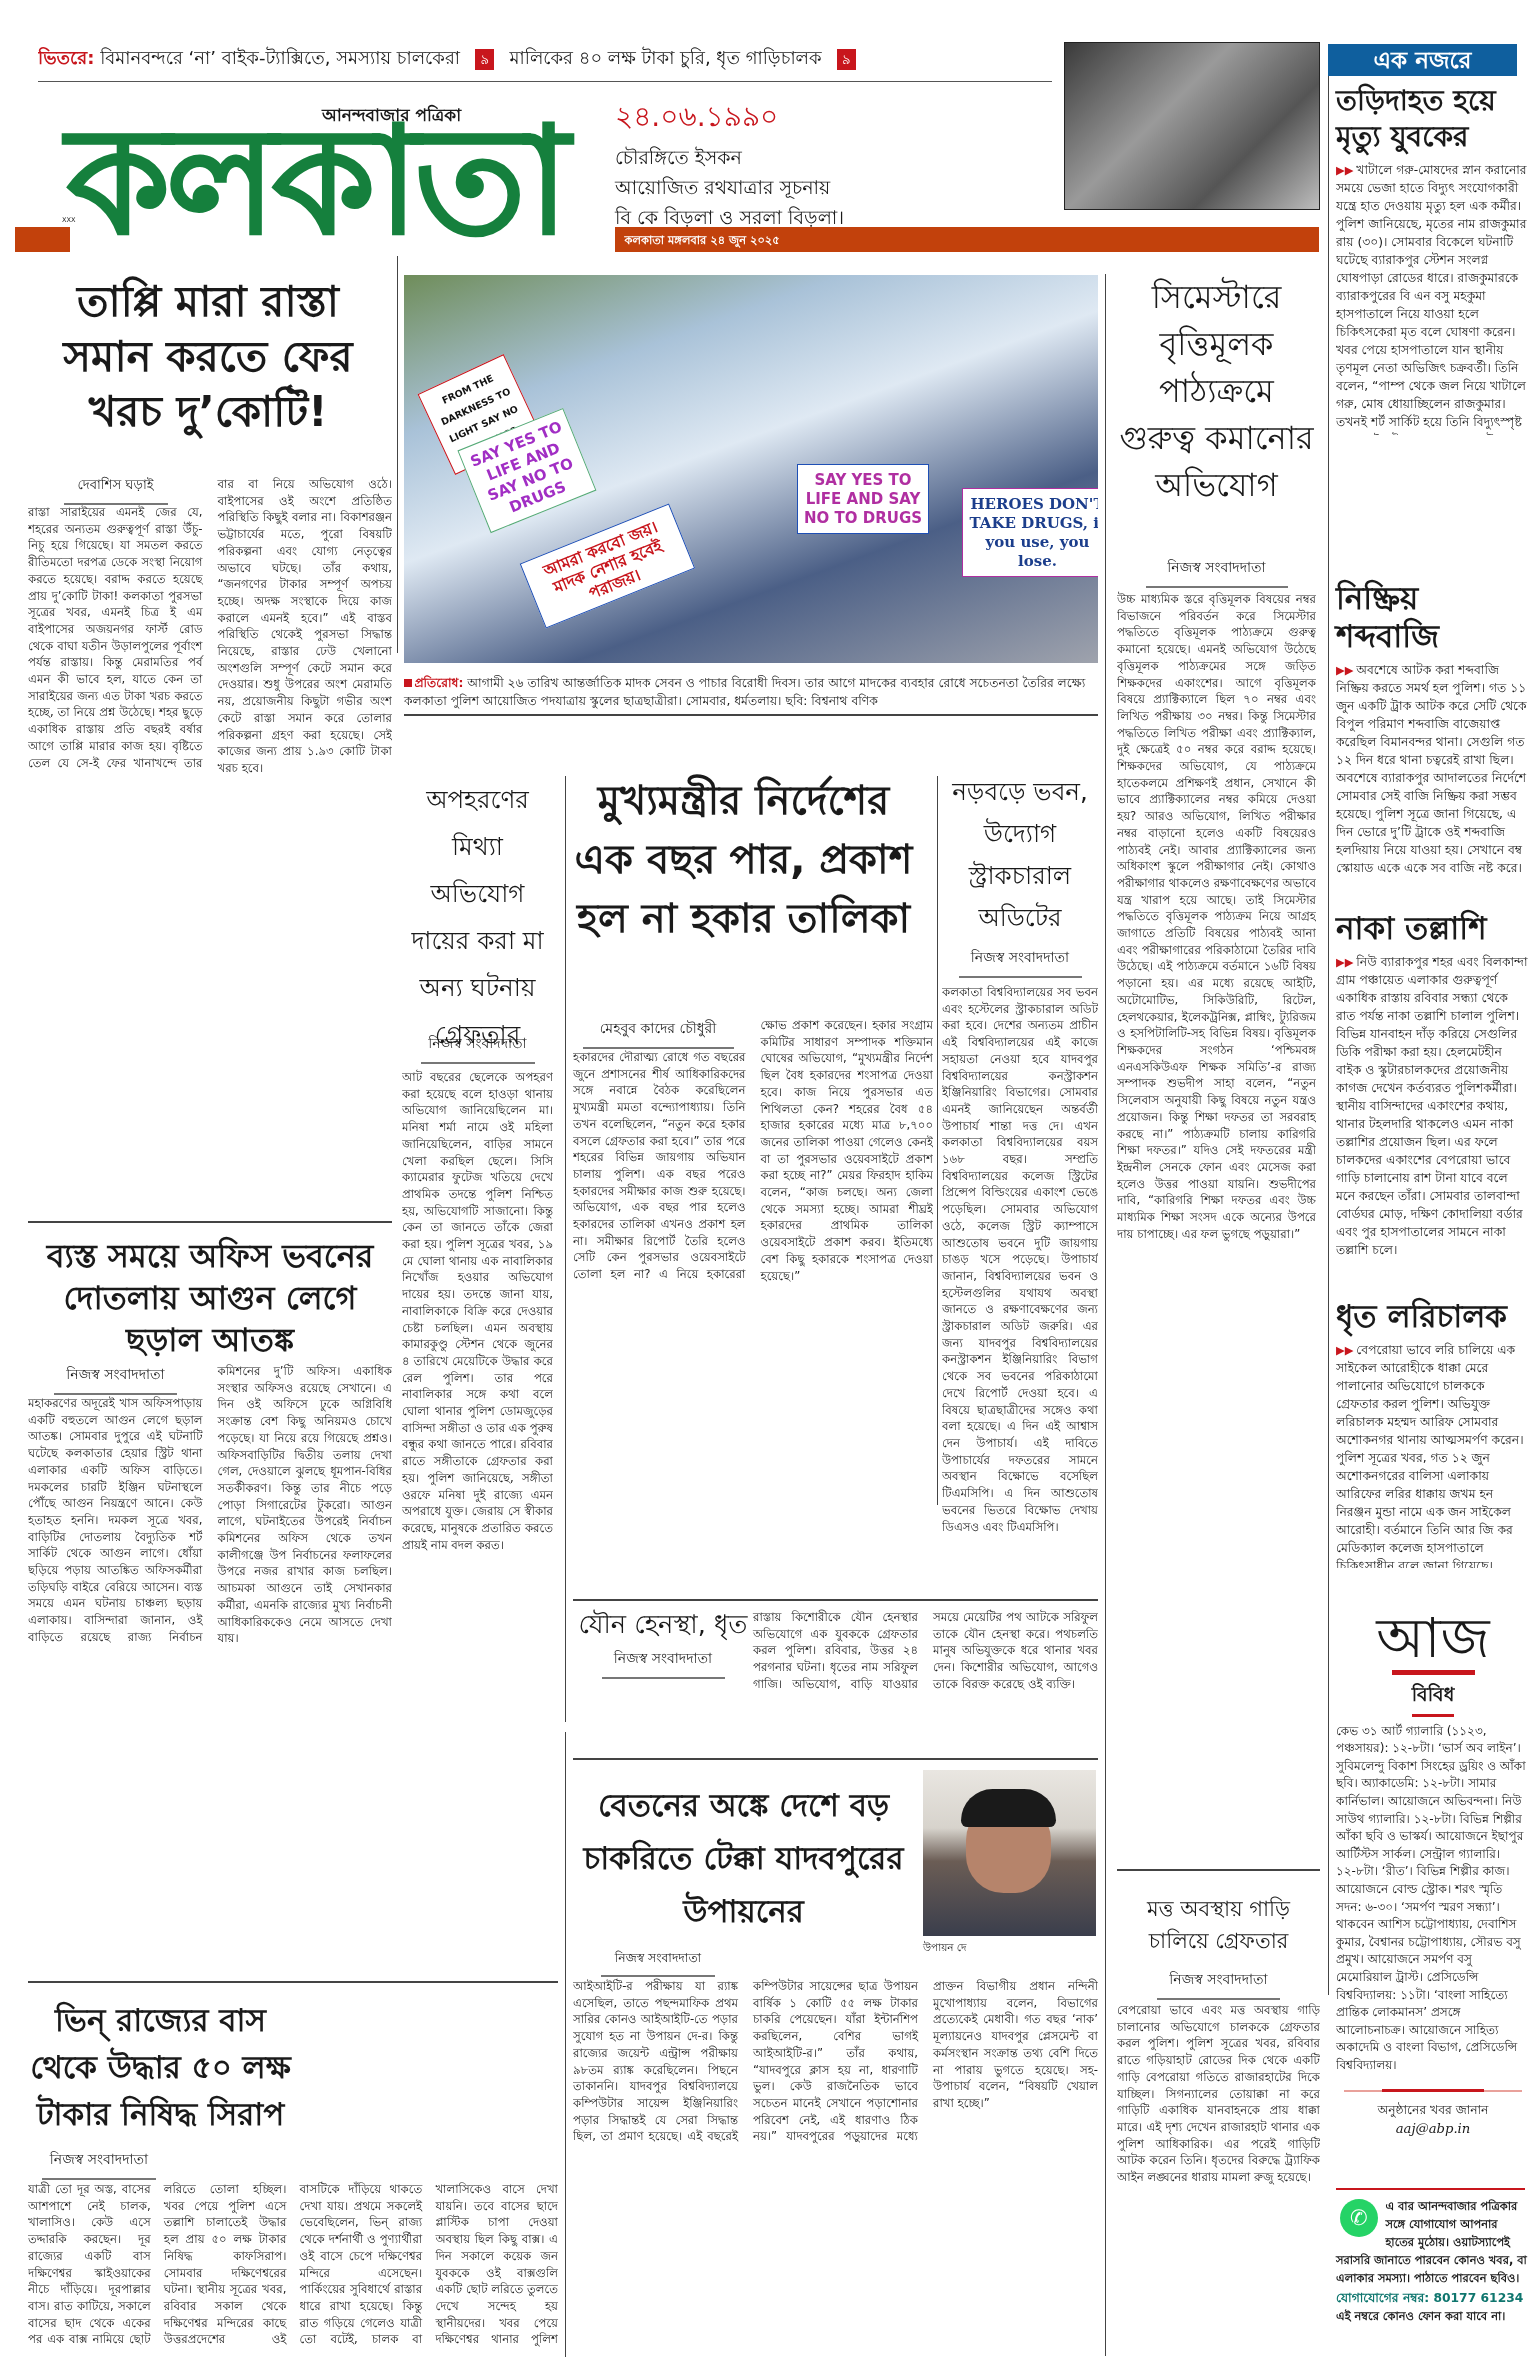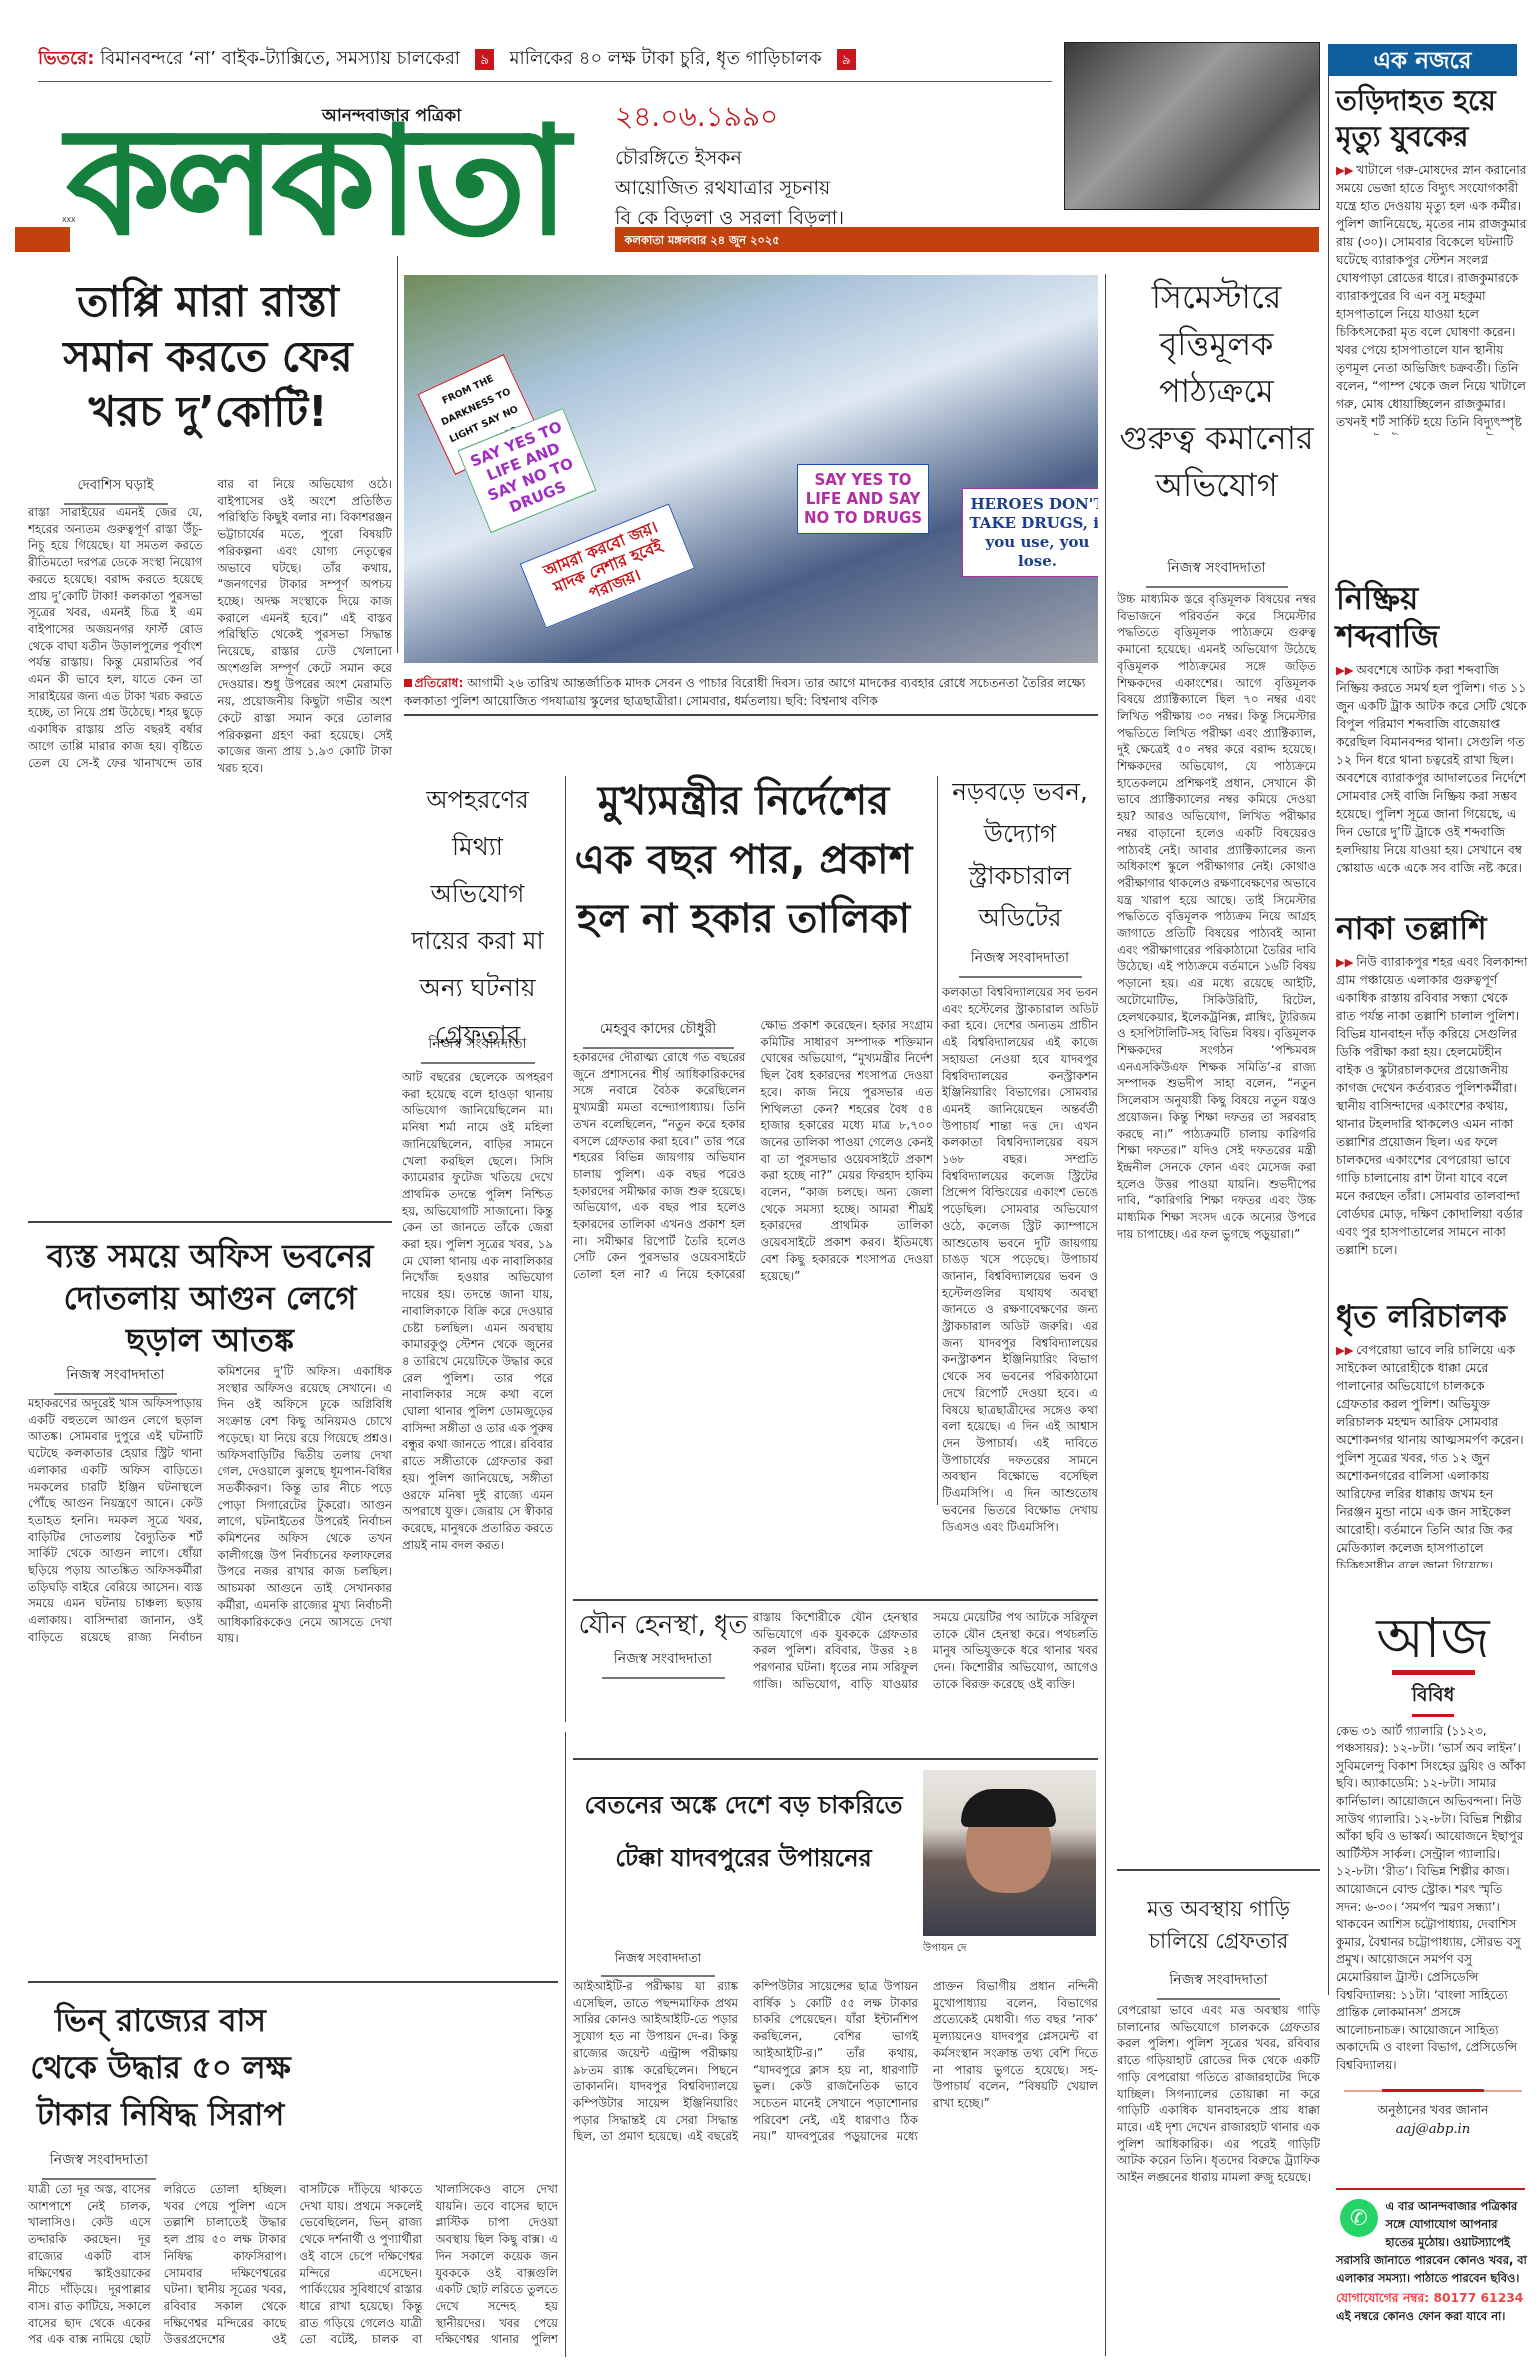--- a/index.html
+++ b/index.html
@@ -91,21 +91,21 @@
   <div style="height:1.9px;background:#e9a19b;margin:17px 7.6px 0;position:relative">
       <div style="position:absolute;left:38px;right:38px;top:-0.9px;height:2.8px;background:#c8161d"></div>
     </div>
   <div style="font-size:12.3px;margin-top:9.5px">অনুষ্ঠানের খবর জানান</div>
   <div style="font-size:13.2px;font-style:italic;font-family:'DejaVu Serif',serif">aaj@abp.in</div>
 </div>
 <div class="abs" style="left:1336px;top:2188px;width:189px;height:1.9px;background:#c8161d"></div>
 <div class="abs" style="left:1336px;top:2197px;width:194px;font-size:11.4px;line-height:18px;font-weight:bold">
   <span class="wa" style="float:left;margin:1.9px 7.6px 0 3.8px">✆</span>
   <span>এ বার আনন্দবাজার পত্রিকার সঙ্গে যোগাযোগ আপনার হাতের মুঠোয়। ওয়াটস্যাপেই সরাসরি জানাতে পারবেন কোনও খবর, বা এলাকার সমস্যা। পাঠাতে পারবেন ছবিও।</span>
-  <div style="color:#ef4444;font-size:12.3px;margin-top:1.9px"><span>যোগাযোগের নম্বর:</span> <span>80177 61234</span></div>
+  <div style="color:#0f766e;font-size:12.3px;margin-top:1.9px"><span>যোগাযোগের নম্বর:</span> <span>80177 61234</span></div>
   <div>এই নম্বরে কোনও ফোন করা যাবে না।</div>
 </div>
 
 <div class="abs hd" style="left:28px;top:274px;width:360px;font-size:42px;line-height:55px">তাপ্পি মারা রাস্তা সমান করতে ফের খরচ দু’কোটি!</div>
 <div class="abs" style="left:28px;top:475px;width:175px">
     <span class="byline" style="width:104px;font-size:13.2px">দেবাশিস ঘড়াই</span>
   </div>
 <div class="abs body cols2" style="left:28px;top:476px;width:364px;height:719px;padding-top:0"><div style="height:28px"></div><span>রাস্তা সারাইয়ের এমনই জের যে, শহরের অন্যতম গুরুত্বপূর্ণ রাস্তা উঁচু-নিচু হয়ে গিয়েছে। যা সমতল করতে রীতিমতো দরপত্র ডেকে সংস্থা নিয়োগ করতে হয়েছে। বরাদ্দ করতে হয়েছে প্রায় দু’কোটি টাকা! কলকাতা পুরসভা সূত্রের খবর, এমনই চিত্র ই এম বাইপাসের অজয়নগর ফার্স্ট রোড থেকে বাঘা যতীন উড়ালপুলের পূর্বাংশ পর্যন্ত রাস্তায়। কিন্তু মেরামতির পর্ব এমন কী ভাবে হল, যাতে কেন তা সারাইয়ের জন্য এত টাকা খরচ করতে হচ্ছে, তা নিয়ে প্রশ্ন উঠেছে। শহর ছুড়ে একাধিক রাস্তায় প্রতি বছরই বর্ষার আগে তাপ্পি মারার কাজ হয়। বৃষ্টিতে তেল যে সে-ই ফের খানাখন্দে তার বার বা নিয়ে অভিযোগ ওঠে। বাইপাসের ওই অংশে প্রতিষ্ঠিত পরিস্থিতি কিছুই বলার না। বিকাশরঞ্জন ভট্টাচার্যের মতে, পুরো বিষয়টি পরিকল্পনা এবং যোগ্য নেতৃত্বের অভাবে ঘটছে। তাঁর কথায়, “জনগণের টাকার সম্পূর্ণ অপচয় হচ্ছে। অদক্ষ সংস্থাকে দিয়ে কাজ করালে এমনই হবে।” এই বাস্তব পরিস্থিতি থেকেই পুরসভা সিদ্ধান্ত নিয়েছে, রাস্তার ঢেউ খেলানো অংশগুলি সম্পূর্ণ কেটে সমান করে দেওয়ার। শুধু উপরের অংশ মেরামতি নয়, প্রয়োজনীয় কিছুটা গভীর অংশ কেটে রাস্তা সমান করে তোলার পরিকল্পনা গ্রহণ করা হয়েছে। সেই কাজের জন্য প্রায় ১.৯৩ কোটি টাকা খরচ হবে।</span></div>
 <div class="abs vline" style="left:397px;top:256px;height:397px"></div>
 
@@ -154,21 +154,21 @@
 <div class="abs body cols2" style="left:28px;top:1363px;width:364px;height:610px"><div style="height:32px"></div><span>মহাকরণের অদূরেই খাস অফিসপাড়ায় একটি বহুতলে আগুন লেগে ছড়াল আতঙ্ক। সোমবার দুপুরে এই ঘটনাটি ঘটেছে কলকাতার হেয়ার স্ট্রিট থানা এলাকার একটি অফিস বাড়িতে। দমকলের চারটি ইঞ্জিন ঘটনাস্থলে পৌঁছে আগুন নিয়ন্ত্রণে আনে। কেউ হতাহত হননি। দমকল সূত্রে খবর, বাড়িটির দোতলায় বৈদ্যুতিক শর্ট সার্কিট থেকে আগুন লাগে। ধোঁয়া ছড়িয়ে পড়ায় আতঙ্কিত অফিসকর্মীরা তড়িঘড়ি বাইরে বেরিয়ে আসেন। ব্যস্ত সময়ে এমন ঘটনায় চাঞ্চল্য ছড়ায় এলাকায়। বাসিন্দারা জানান, ওই বাড়িতে রয়েছে রাজ্য নির্বাচন কমিশনের দু’টি অফিস। একাধিক সংস্থার অফিসও রয়েছে সেখানে। এ দিন ওই অফিসে ঢুকে অগ্নিবিধি সংক্রান্ত বেশ কিছু অনিয়মও চোখে পড়েছে। যা নিয়ে রয়ে গিয়েছে প্রশ্নও। অফিসবাড়িটির দ্বিতীয় তলায় দেখা গেল, দেওয়ালে ঝুলছে ধূমপান-বিধির সতর্কীকরণ। কিন্তু তার নীচে পড়ে পোড়া সিগারেটের টুকরো। আগুন লাগে, ঘটনাইতের উপরেই নির্বাচন কমিশনের অফিস থেকে তখন কালীগঞ্জে উপ নির্বাচনের ফলাফলের উপরে নজর রাখার কাজ চলছিল। আচমকা আগুনে তাই সেখানকার কর্মীরা, এমনকি রাজ্যের মুখ্য নির্বাচনী আধিকারিককেও নেমে আসতে দেখা যায়।</span></div>
 
 <div class="abs hline" style="left:573px;top:1599px;width:525px"></div>
 <div class="abs hd" style="left:573px;top:1609px;width:180px;font-size:25.6px;font-weight:normal">যৌন হেনস্থা, ধৃত</div>
 <div class="abs" style="left:573px;top:1647px;width:180px">
     <span class="byline" style="width:123px">নিজস্ব সংবাদদাতা</span>
   </div>
 <div class="abs body cols3" style="left:573px;top:1609px;width:525px;height:109px"><div style="height:74px"></div><span>রাস্তায় কিশোরীকে যৌন হেনস্থার অভিযোগে এক যুবককে গ্রেফতার করল পুলিশ। রবিবার, উত্তর ২৪ পরগনার ঘটনা। ধৃতের নাম সরিফুল গাজি। অভিযোগ, বাড়ি যাওয়ার সময়ে মেয়েটির পথ আটকে সরিফুল তাকে যৌন হেনস্থা করে। পথচলতি মানুষ অভিযুক্তকে ধরে থানার খবর দেন। কিশোরীর অভিযোগ, আগেও তাকে বিরক্ত করেছে ওই ব্যক্তি।</span></div>
 
 <div class="abs hline" style="left:573px;top:1758px;width:525px"></div>
-<div class="abs hd" style="left:573px;top:1779px;width:341px;font-size:24px;line-height:53px">বেতনের অঙ্কে দেশে বড় চাকরিতে টেক্কা যাদবপুরের উপায়নের</div>
+<div class="abs hd" style="left:573px;top:1779px;width:341px;font-size:31px;line-height:53px">বেতনের অঙ্কে দেশে বড় চাকরিতে টেক্কা যাদবপুরের উপায়নের</div>
 <div class="abs" style="left:923px;top:1770px;width:173px;height:166px;background:linear-gradient(180deg,#e9e6e1 0%,#d7d3cc 35%,#6b5d55 55%,#3a3e4c 100%)">
   <div style="position:absolute;left:43px;top:28px;width:85px;height:95px;border-radius:43px 43px 38px 38px;background:#b6846b"></div>
   <div style="position:absolute;left:38px;top:19px;width:95px;height:38px;border-radius:47px 47px 9.5px 9.5px;background:#1a1a1a"></div>
 </div>
 <div class="abs" style="left:923px;top:1940px;font-size:10.4px">উপায়ন দে</div>
 <div class="abs" style="left:573px;top:1949px;width:170px">
     <span class="byline" style="width:114px;font-size:12.3px">নিজস্ব সংবাদদাতা</span>
   </div>
 <div class="abs body cols3" style="left:573px;top:1978px;width:525px;height:379px">আইআইটি-র পরীক্ষায় যা র‌্যাঙ্ক এসেছিল, তাতে পছন্দমাফিক প্রথম সারির কোনও আইআইটি-তে পড়ার সুযোগ হত না উপায়ন দে-র। কিন্তু রাজ্যের জয়েন্ট এন্ট্রান্স পরীক্ষায় ৯৮তম র‌্যাঙ্ক করেছিলেন। পিছনে তাকাননি। যাদবপুর বিশ্ববিদ্যালয়ে কম্পিউটার সায়েন্স ইঞ্জিনিয়ারিং পড়ার সিদ্ধান্তই যে সেরা সিদ্ধান্ত ছিল, তা প্রমাণ হয়েছে। এই বছরেই কম্পিউটার সায়েন্সের ছাত্র উপায়ন বার্ষিক ১ কোটি ৫৫ লক্ষ টাকার চাকরি পেয়েছেন। যাঁরা ইন্টার্নশিপ করছিলেন, বেশির ভাগই আইআইটি-র।” তাঁর কথায়, “যাদবপুরে ক্লাস হয় না, ধারণাটি ভুল। কেউ রাজনৈতিক ভাবে সচেতন মানেই সেখানে পড়াশোনার পরিবেশ নেই, এই ধারণাও ঠিক নয়।” যাদবপুরের পড়ুয়াদের মধ্যে প্রাক্তন বিভাগীয় প্রধান নন্দিনী মুখোপাধ্যায় বলেন, বিভাগের প্রত্যেকেই মেধাবী। গত বছর ‘নাক’ মূল্যায়নেও যাদবপুর প্লেসমেন্ট বা কর্মসংস্থান সংক্রান্ত তথ্য বেশি দিতে না পারায় ভুগতে হয়েছে। সহ-উপাচার্য বলেন, “বিষয়টি খেয়াল রাখা হচ্ছে।”</div>
 

